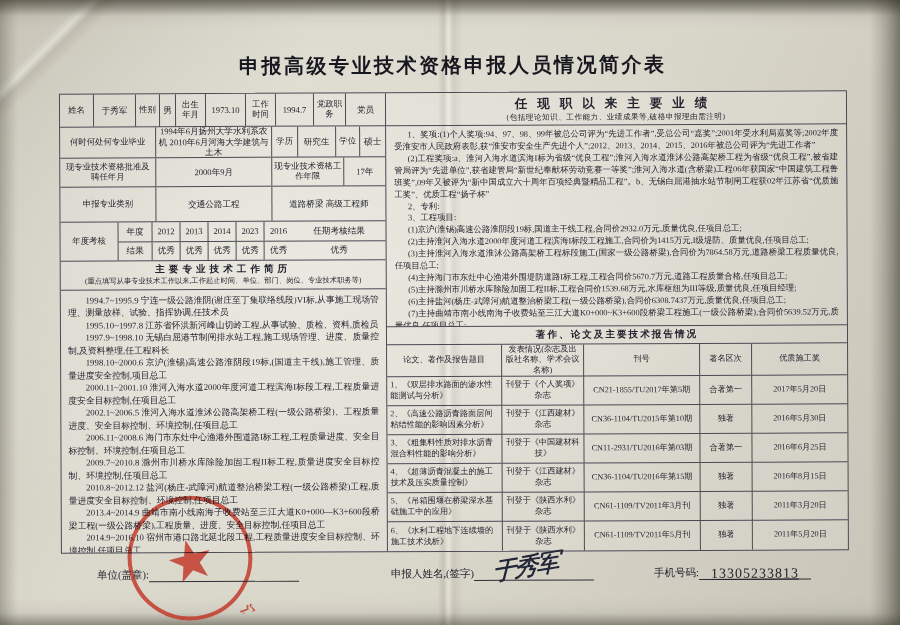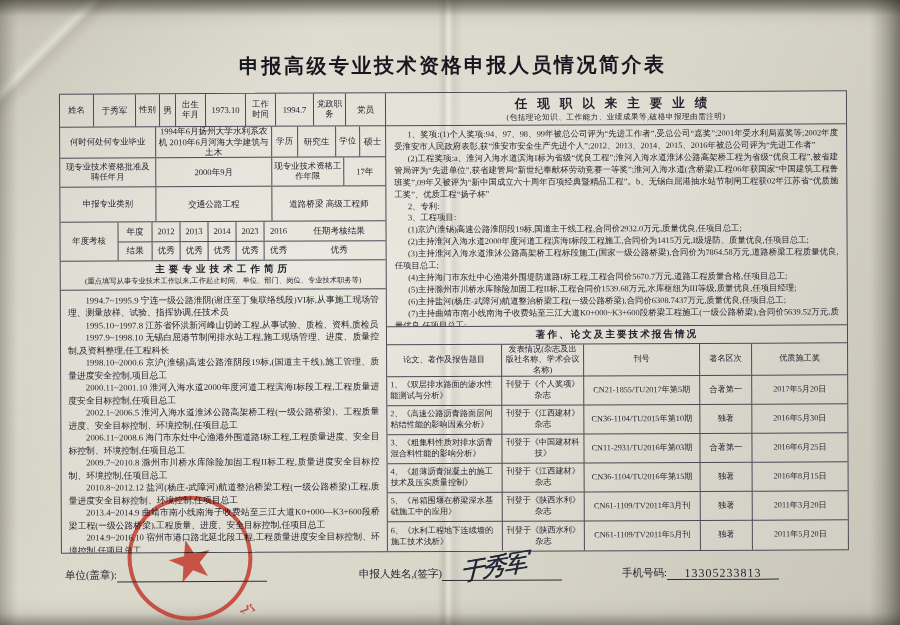--- a/index.html
+++ b/index.html
@@ -70,23 +70,23 @@
   .prow .pc:last-child{border-right:none;}
   .pubrows .prow:last-child .pc{border-bottom:none;}
   .pc.t{justify-content:flex-start;text-align:left;}
   .phead .pc{font-size:8.2px;}
   
   .footer{position:relative;margin-top:15px;height:56px;display:flex;align-items:flex-start;
           font-size:10.5px;z-index:6;}
   .fgroup{display:flex;align-items:flex-end;}
   .flabel{white-space:nowrap;}
   .fline{display:inline-block;border-bottom:1px solid #2e2e38;height:13px;position:relative;}
-  .g1{margin-left:4px}.g2{margin-left:92px}.g3{margin-left:60px}
+  .g1{margin-left:36px}.g2{margin-left:92px}.g3{margin-left:60px}
   .u150{width:150px}.u120{width:120px}.u112{width:112px}
-  .num{text-align:center;font-size:12px;letter-spacing:1px;}
+  .num{text-align:center;font-size:14px;letter-spacing:1px;text-decoration:underline;}
   .signature{position:absolute;left:18px;top:-16px;font-size:24px;color:#232738;
              transform:rotate(-9deg) skewX(-10deg);font-style:italic;letter-spacing:-2px;
              text-shadow:.4px .4px 0 #232738;}
   
   .seal{position:absolute;left:62px;top:438px;width:134px;height:134px;z-index:5;
         transform:rotate(-14deg);opacity:.82;mix-blend-mode:multiply;}
 </style>
 </head>
 <body>
 

